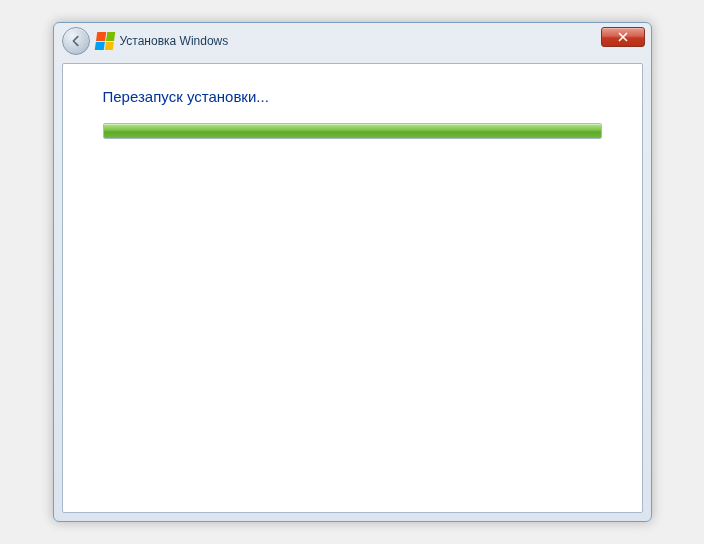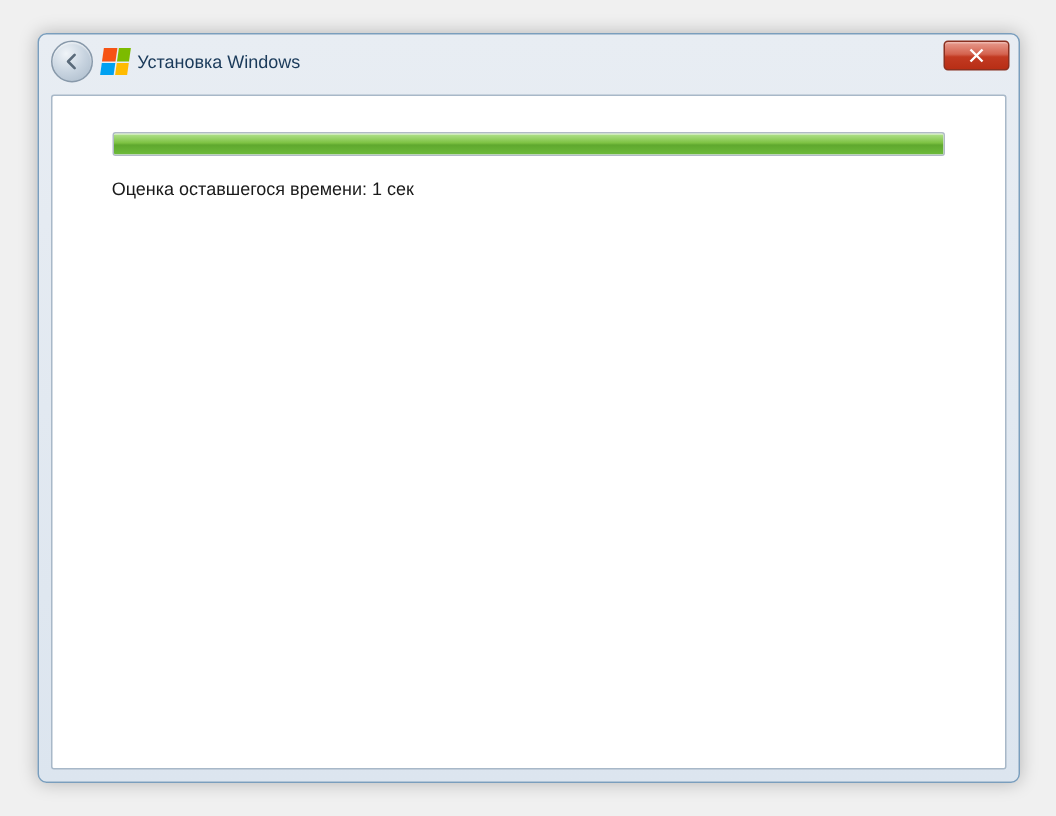--- a/index.html
+++ b/index.html
@@ -7,21 +7,21 @@
       width: 704px;
       height: 544px;
       font-family: 'Segoe UI', Tahoma, sans-serif;
       background: #f0f0f0;
       display: flex;
       align-items: center;
       justify-content: center;
       overflow: hidden;
     }
     .window {
-      width: 655px;
+      width: 599px;
       height: 500px;
       background: linear-gradient(to bottom, #e8edf3 0%, #dce5ef 100%);
       border: 1px solid #7a9ebd;
       border-radius: 6px;
       position: relative;
       box-shadow: 0 0 12px rgba(0,0,0,0.25);
     }
     .titlebar {
       height: 36px;
       display: flex;
@@ -132,18 +132,18 @@
     </div>
     <div class="title">Установка Windows</div>
     <div class="close-button">
       <svg viewBox="0 0 10 10">
         <path d="M1 1 L9 9 M9 1 L1 9" stroke="#ffffff" stroke-width="1.6"></path>
       </svg>
     </div>
   </div>
 
   <div class="content-area">
+    <div class="heading">Перезапуск установки...</div>
     <div class="progress-track">
       <div class="progress-fill"></div>
     </div>
-    <div class="status-line">Оценка оставшегося времени: 1 сек</div>
   </div>
 </div>
 
 </body></html>

